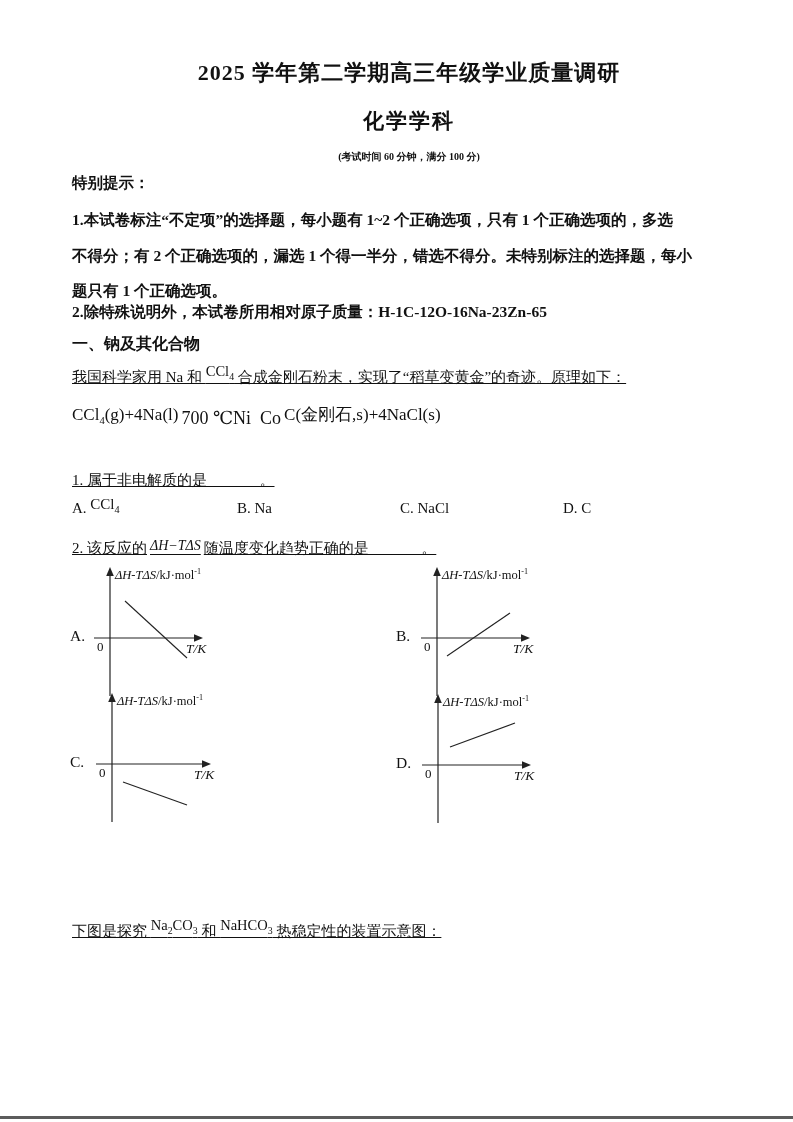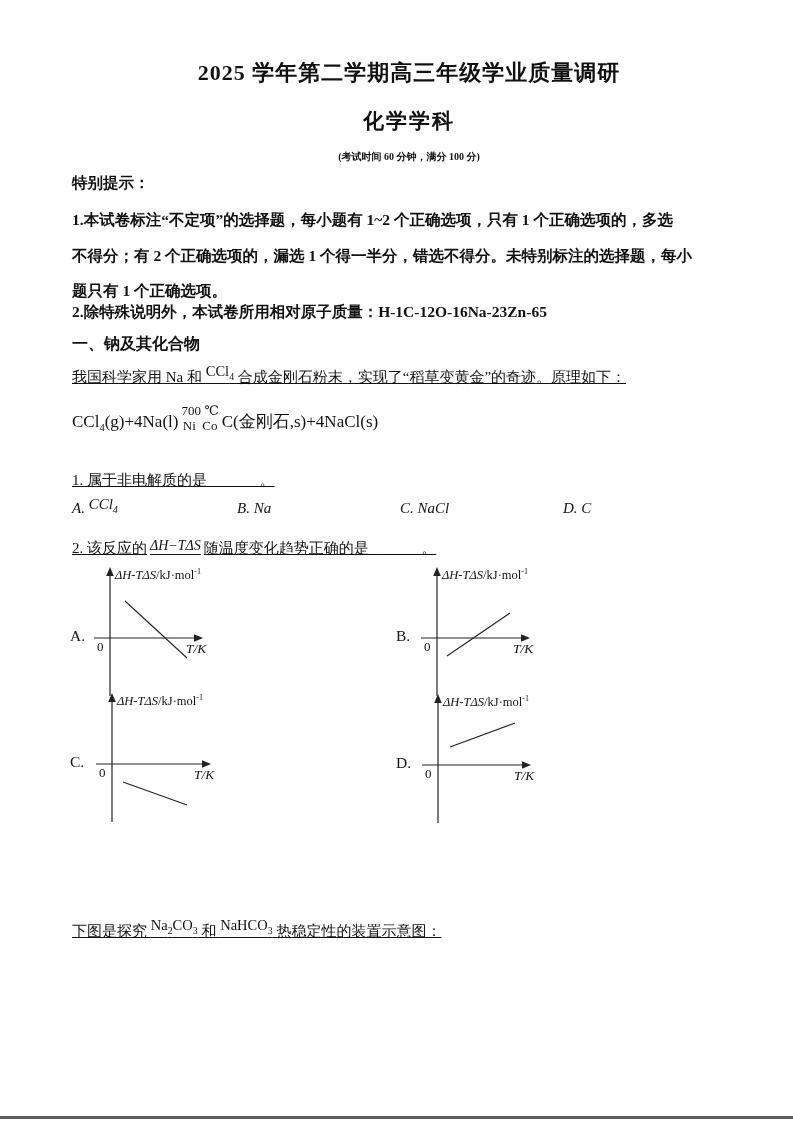--- a/index.html
+++ b/index.html
@@ -21,38 +21,38 @@
   .body-bold{font-size:15.5px;font-weight:bold;line-height:35.5px;}
   .body-reg{font-size:15px;text-decoration:underline;}
   .sect{font-size:16px;font-weight:bold;}
   .chem{position:relative;top:-6px;font-size:14.5px;white-space:nowrap;}
   .chem sub{font-size:0.68em;}
   .opt-chem{position:relative;top:-4px;font-size:15px;}
   .opt-chem sub{font-size:0.68em;}
   
   .equation{display:flex;align-items:flex-end;font-size:17px;white-space:nowrap;}
   .equation sub{font-size:0.62em;}
-  .eq-cond{display:inline-flex;flex-direction:column;align-items:center;
-           font-size:13px;line-height:15px;margin:0 3px;}
+  .eq-cond{display:inline-flex;flex-direction:row;align-items:center;
+           font-size:18px;line-height:15px;margin:0 3px;}
   .cond-bottom{white-space:pre;}
   
   .q2math{position:relative;top:-3px;font-size:14px;padding:0 3px;}
   
   .graph{position:absolute;width:190px;height:132px;}
   .graph svg{position:absolute;left:0;top:0;}
   .axis{stroke:#222;stroke-width:1.2;}
   .axisfill{fill:#222;}
   .dataline{stroke:#222;stroke-width:1.1;}
   .ylab{position:absolute;left:37px;top:1px;font-size:12.5px;white-space:nowrap;}
   .ylab sup{font-size:0.65em;}
   .olab{position:absolute;left:19px;top:73px;font-size:13px;}
   .xlab{position:absolute;left:89px;top:75px;font-size:13.5px;margin-left:19px;}
   .opt-letter{position:absolute;font-size:15.5px;}
   .options-row{position:absolute;left:72px;top:500px;width:660px;height:26px;}
-  .options-row .opt{position:absolute;top:0;font-size:15px;white-space:nowrap;font-style:italic;}
+  .options-row .opt{position:absolute;top:0;font-size:15px;white-space:nowrap;}
   .bottom-line{position:absolute;left:0;top:1116px;width:793px;height:3px;background:#5c5c5c;}
 </style>
 </head>
 <body>
 
 <div class="page">
 
   <div class="abs center title bold" style="top:58px">2025 学年第二学期高三年级学业质量调研</div>
   <div class="abs center subject bold" style="top:107px">化学学科</div>
   <div class="abs center examinfo bold" style="top:150px">(考试时间 60 分钟，满分 100 分)</div>

